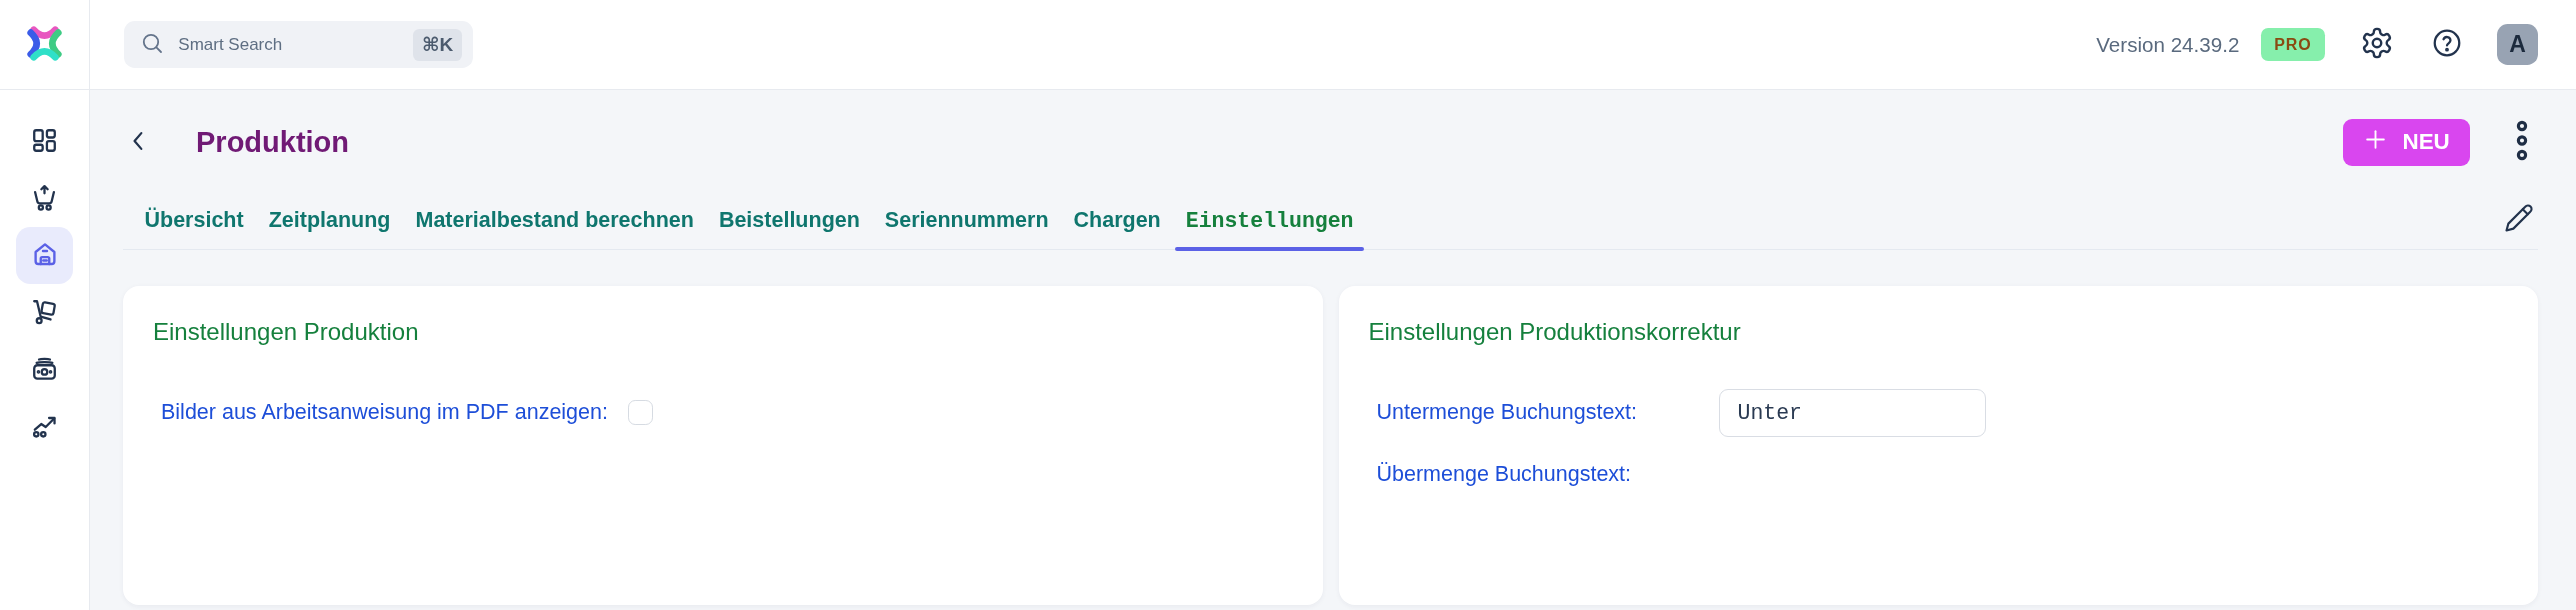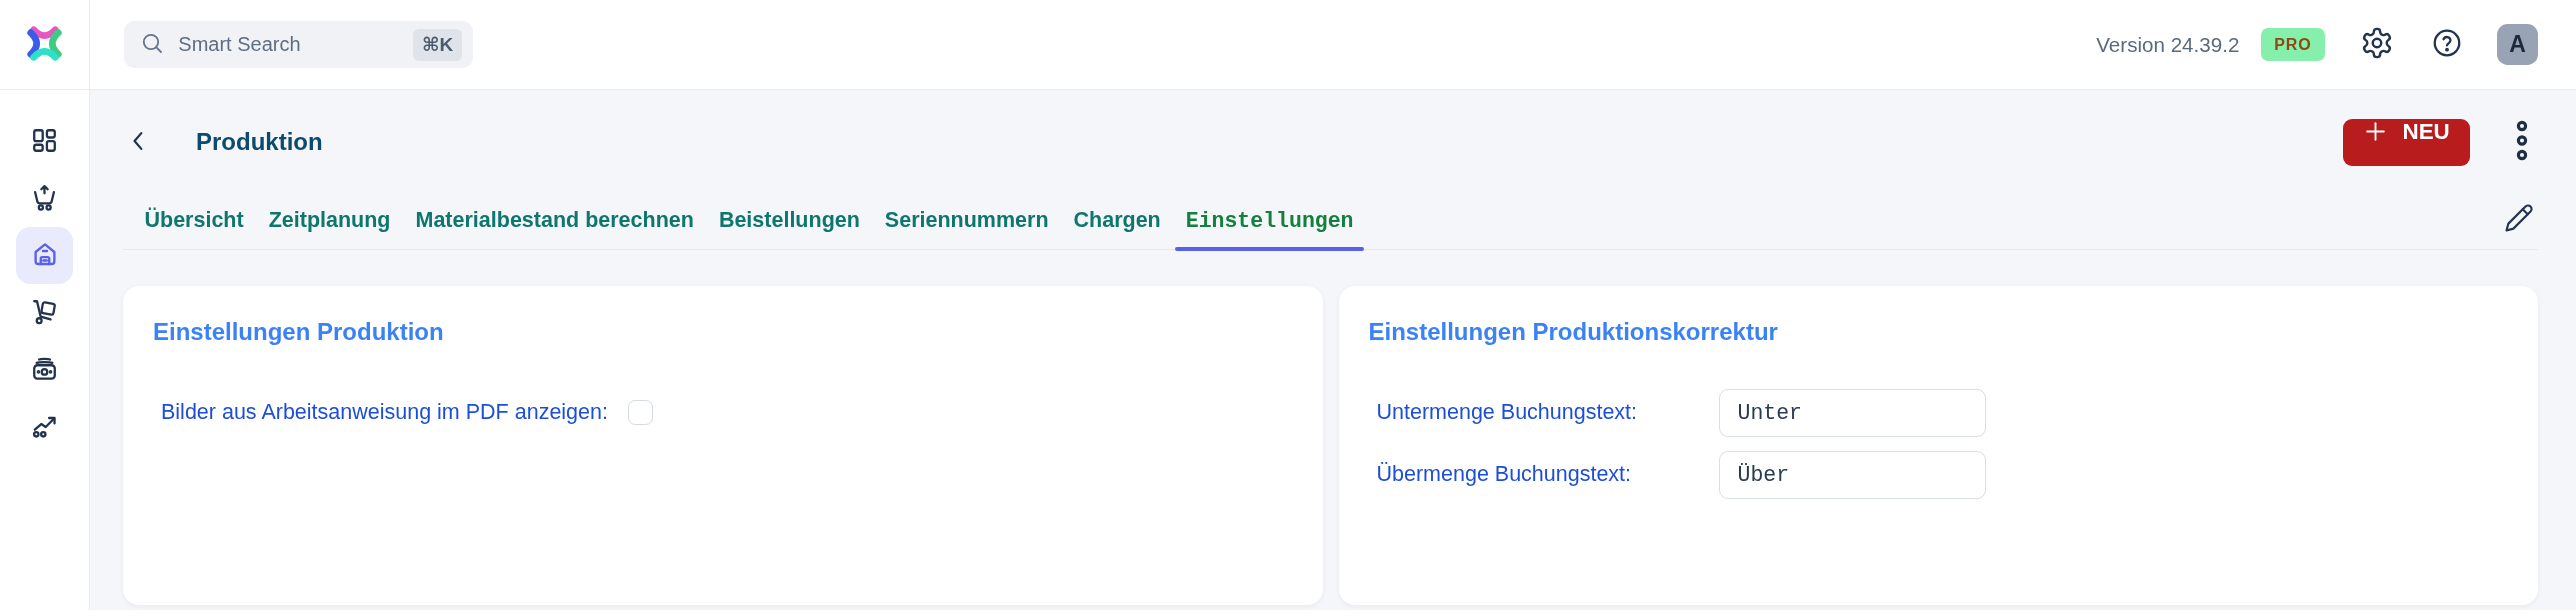--- a/index.html
+++ b/index.html
@@ -20,21 +20,21 @@
     border-right:1.8px solid #e7eaef;
     display:flex; align-items:center; justify-content:center;
   }
   .search-box {
     margin-left:34px; width:349px; height:47px;
     background:#f0f2f6; border-radius:10.7px;
     display:flex; align-items:center; padding:0 10.7px 0 16px;
     cursor:text;
   }
   .search-box .placeholder {
-    margin-left:14.3px; font-size:20px; color:#5e6e82; flex:1;
+    margin-left:14.3px; font-size:17px; color:#5e6e82; flex:1;
   }
   .kbd {
     background:#dfe3ea; border-radius:6.3px; padding:4.5px 9px;
     font-size:19px; color:#4c5b6e; font-weight:bold;
   }
   .topbar-right {
     margin-left:auto; display:flex; align-items:center; padding-right:38px;
   }
   .version { font-size:20.6px; color:#5a6a7e;margin-left:31px; }
   .pro-badge {
@@ -70,26 +70,26 @@
   
   .main {
     position:absolute; top:90px; left:90px; width:2486px; height:520px;
     padding:27px 38px 0 33px;
   }
   .page-header {
     display:flex; align-items:center; height:50px;
   }
   .back-btn { background:none; border:none; cursor:pointer; width:30px; height:36px;
     display:flex; align-items:center; justify-content:center; }
-  .page-title { font-size:24px; font-weight:bold; color:#0c4a6e; margin-left:43px; }
+  .page-title { font-size:29px; font-weight:bold; color:#701a75; margin-left:43px; }
   .header-actions { margin-left:auto; display:flex; align-items:center; }
   .new-btn {
     width:127px; height:47px; border:none; border-radius:9px;
-    background:#b91c1c; color:#ffffff; font-size:22.4px; font-weight:bold;
-    display:flex; align-items:flex-start; justify-content:center; gap:14.3px;
+    background:#d946ef; color:#ffffff; font-size:22.4px; font-weight:bold;
+    display:flex; align-items:center; justify-content:center; gap:14.3px;
     cursor:pointer; font-family:inherit;
   }
   .kebab-btn { background:none; border:none; cursor:pointer; margin-left:36px;
     width:32px; height:43px; display:flex; align-items:center; justify-content:center; }
   
   .tabs-row {
     margin-top:36px; display:flex; align-items:flex-end;
     border-bottom:1.8px solid #e4e9f0; padding-left:9px;
   }
   .tab {
@@ -104,21 +104,21 @@
   }
   .edit-btn { margin-left:auto; background:none; border:none; cursor:pointer;
     padding:0 3.6px 12.5px 0; }
   
   .cards { margin-top:36px; display:flex; gap:16px; }
   .card {
     flex:1; height:319px; background:#ffffff; border-radius:16px;
     box-shadow:0 1.8px 5.4px rgba(30,40,70,0.05);
     padding:32px 30px 0 30px;
   }
-  .card-title { font-size:24px; font-weight:bold; color:#3b82f6; }
+  .card-title { font-size:24px; font-weight:normal; color:#15803d; }
   .card-body { margin-top:43px; padding-left:8px; }
   .setting-row { display:flex; align-items:center; margin-bottom:14.3px; min-height:48px; }
   .setting-label { font-size:21.5px; color:#1d4ed8; }
   .col-label { width:342px; flex:0 0 342px; }
   .checkbox {
     width:25px; height:25px; border-radius:7.2px; cursor:pointer;
     border:1.8px solid #d6dbe2; background:#ffffff; margin-left:19.7px;
     display:flex; align-items:center; justify-content:center;
   }
   .checkbox.checked { background:#5b61e6; border-color:#5b61e6; margin-left:0; }
@@ -305,20 +305,19 @@
 
     <section class="card">
       <h2 class="card-title">Einstellungen Produktionskorrektur</h2>
       <div class="card-body">
         <div class="setting-row">
           <span class="setting-label col-label">Untermenge Buchungstext:</span>
           <input class="text-input" type="text" value="Unter" style="">
         </div>
         <div class="setting-row">
           <span class="setting-label col-label">Übermenge Buchungstext:</span>
-          <input class="text-input" type="text" value="Über" style="">
         </div>
       </div>
     </section>
   </div>
 
 </main>
 
 
 </body></html>

